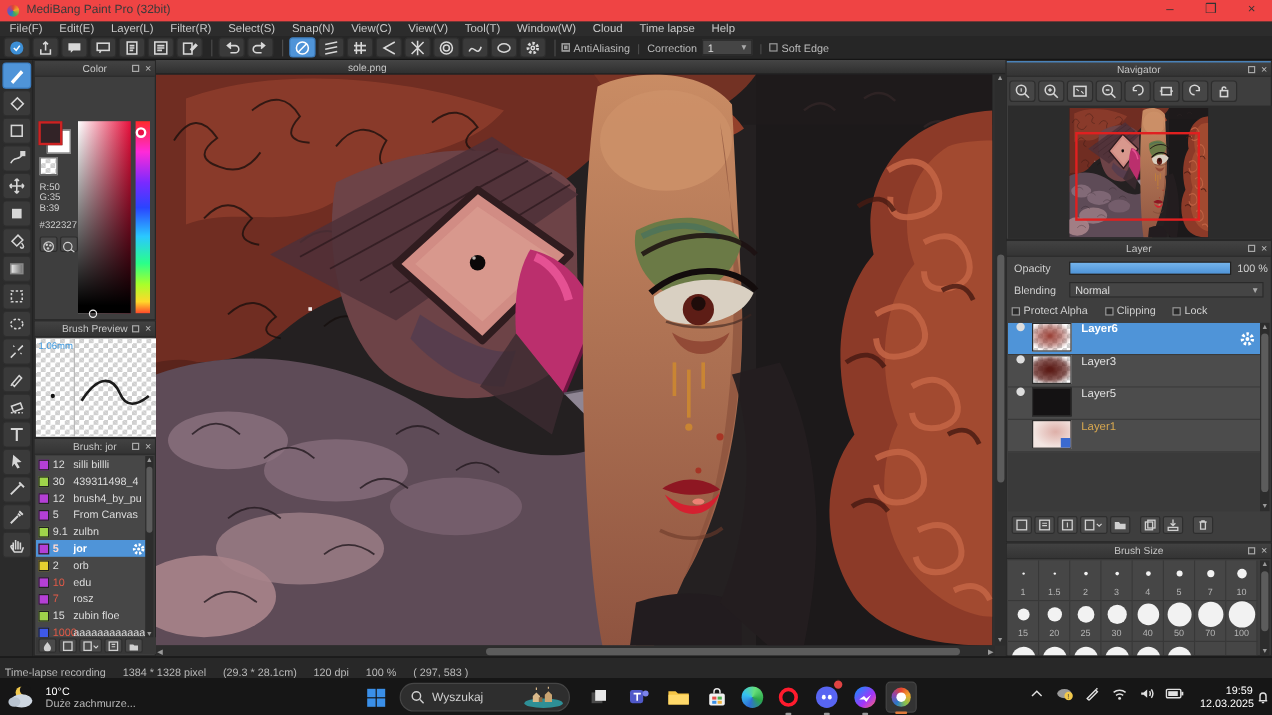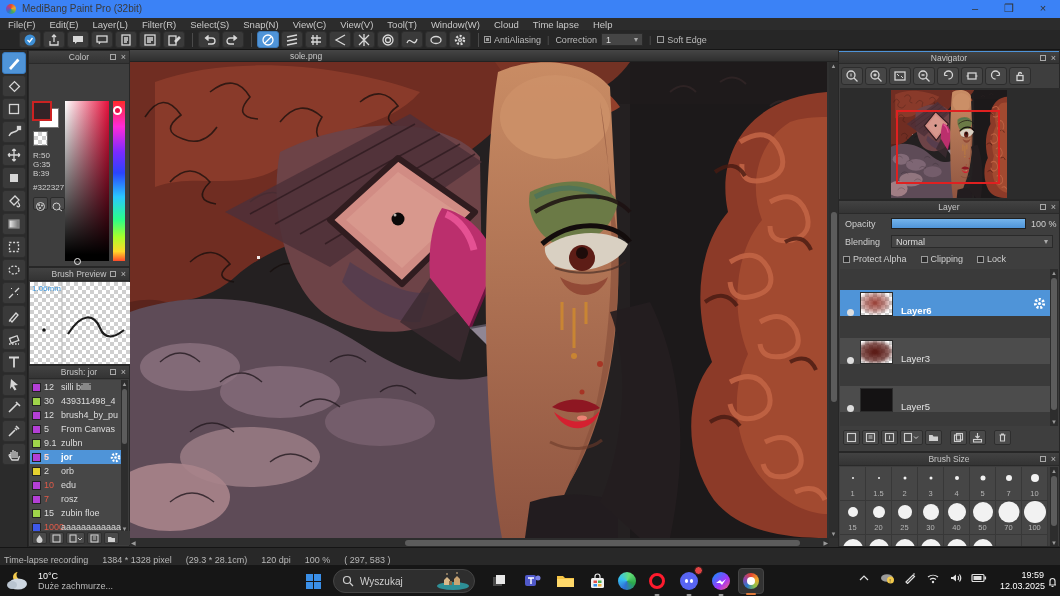--- a/index.html
+++ b/index.html
@@ -1,28 +1,28 @@
 <!DOCTYPE html>
 <html><head>
 <meta charset="utf-8">
 <style>
   * { margin:0; padding:0; box-sizing:border-box; }
   html,body { width:1060px; height:596px; overflow:hidden; }
   body { font-family:"Liberation Sans", sans-serif; background:#333; position:relative; color:#ccc; }
   .abs { position:absolute; }
   
-  .titlebar { left:0; top:0; width:1060px; height:18px; background:#3b82f6; color:#3a3a3a; font-size:10px; }
+  .titlebar { left:0; top:0; width:1060px; height:18px; background:#ef4444; color:#3a3a3a; font-size:10px; }
   .titlebar .logo { position:absolute; left:6px; top:4px; width:10px; height:10px; border-radius:50%;
     background:conic-gradient(#e5452f,#f0a62c,#4caf50,#2979c8,#8e44ad,#e5452f); }
   .titlebar .ttl { position:absolute; left:22px; top:3px; }
   .wbtn { position:absolute; top:0; width:34px; height:18px; text-align:center; line-height:17px; font-size:11px; color:#333; }
   
   .menubar { left:0; top:18px; width:1060px; height:12px; background:#2c2c2c; display:flex; gap:14px; padding-left:8px; align-items:center; font-size:9.5px; color:#c9c9c9; }
   
-  .toolbar { left:0; top:30px; width:1060px; height:20px; background:#262626; border-bottom:1px solid #151515; display:flex; align-items:center; padding-left:19px; font-size:9px; color:#bbb; }
+  .toolbar { left:0; top:30px; width:1060px; height:20px; background:#262626; border-bottom:1px solid #151515; display:flex; align-items:center; padding-left:3px; font-size:9px; color:#bbb; }
   .tb { width:22px; height:17px; border-radius:3px; background:#3a3a3a; border:1px solid #2d2d2d; margin-right:2px; display:flex; align-items:center; justify-content:center; flex:0 0 auto; }
   .tb.sel { background:#4f94d8; border-color:#3d7ab8; }
   .tb svg { stroke:#d8d8d8; fill:none; stroke-width:1.3; }
   .tb.sel svg { stroke:#fff; }
   .tbdiv { width:1px; height:14px; background:#4a4a4a; margin:0 5px; flex:0 0 auto; }
   .chk { width:7px; height:7px; border:1px solid #9a9a9a; background:#2b2b2b; display:inline-block; margin-right:3px; flex:0 0 auto; }
   .chk.on { background:#9a9a9a; box-shadow:inset 0 0 0 1px #2b2b2b; }
   .dd { background:#454545; border:1px solid #2a2a2a; height:13px; line-height:12px; padding:0 4px; color:#ddd; position:relative; }
   .dd .caret { float:right; margin-left:6px; font-size:8px; color:#aaa; }
   
@@ -45,21 +45,21 @@
   .bsw { width:9px; height:9px; border:1px solid #222; flex:0 0 auto; }
   .bsz { width:20px; text-align:left; padding-left:3px; flex:0 0 auto; }
   .bsz.red { color:#e05a48; }
   .brow.sel .bsz.red { color:#ffd9d0; }
   .bnm { white-space:nowrap; overflow:hidden; }
   
   .sbv { position:absolute; background:#2d2d2d; }
   .sbthumb { position:absolute; background:#5c5c5c; border-radius:3px; }
   .sbarrow { position:absolute; color:#9a9a9a; font-size:6px; line-height:6px; text-align:center; width:100%; }
   
-  .lrow { position:relative; height:27px; background:#4c4c4c; border-bottom:1px solid #3a3a3a; display:flex; align-items:flex-end; font-size:9.5px; color:#e2e2e2;margin-top:21px; }
+  .lrow { position:relative; height:27px; background:#4c4c4c; border-bottom:1px solid #3a3a3a; display:flex; align-items:flex-start; font-size:9.5px; color:#e2e2e2; }
   .lrow.sel { background:#4f94d8; color:#fff; font-weight:bold; }
   .eyedot { width:7px; height:7px; border-radius:50%; background:#ddd; margin:0 6px 0 7px; flex:0 0 auto; }
   .eyedot.off { background:transparent; }
   .lthumb { width:33px; height:24px; border:1px solid #2c2c2c; margin-right:8px; flex:0 0 auto; position:relative; }
   .libtn { width:17px; height:15px; background:#4a4a4a; border:1px solid #2e2e2e; border-radius:2px; display:flex; align-items:center; justify-content:center; margin-right:2px; }
   .libtn svg { stroke:#d0d0d0; fill:none; stroke-width:1.1; }
   
   .szcell { position:relative; width:26px; height:34px; background:#464646; border-right:1px solid #383838; border-bottom:1px solid #383838; }
   .szcir { position:absolute; left:50%; top:11px; transform:translate(-50%,-50%); background:#f2f2f2; border-radius:50%; }
   .szlbl { position:absolute; left:0; right:0; bottom:2px; text-align:center; font-size:7.5px; color:#b5b5b5; }

